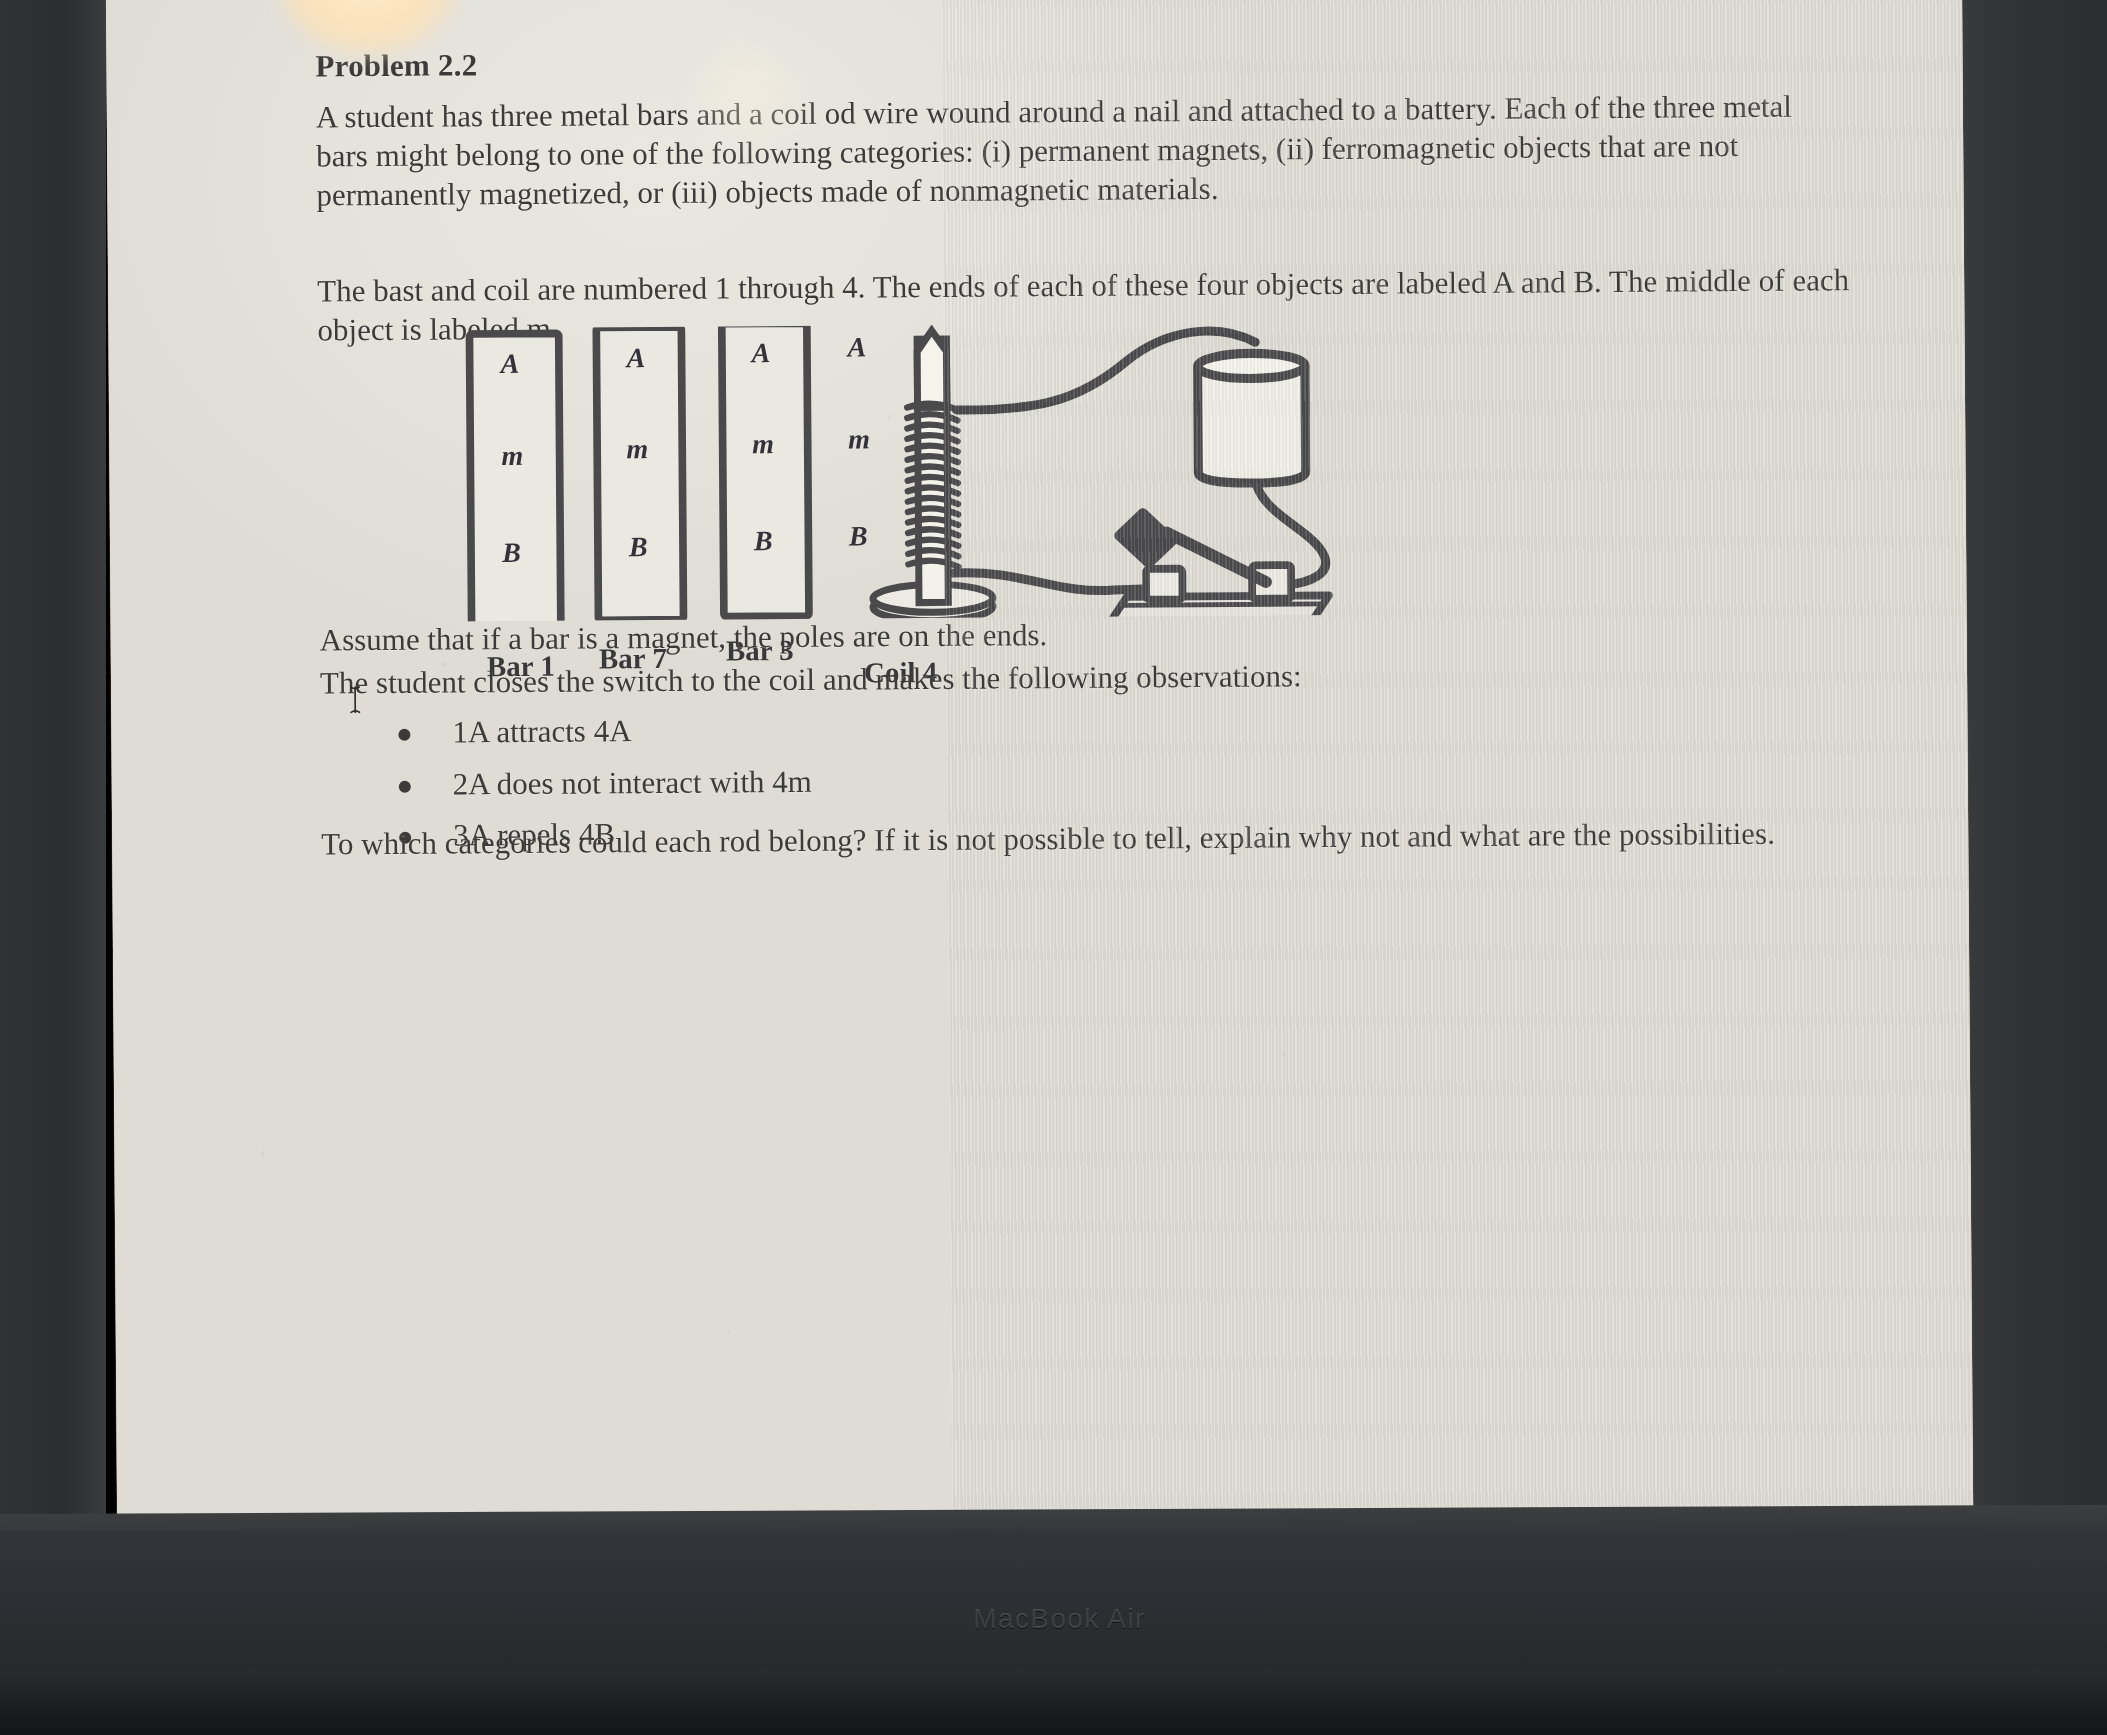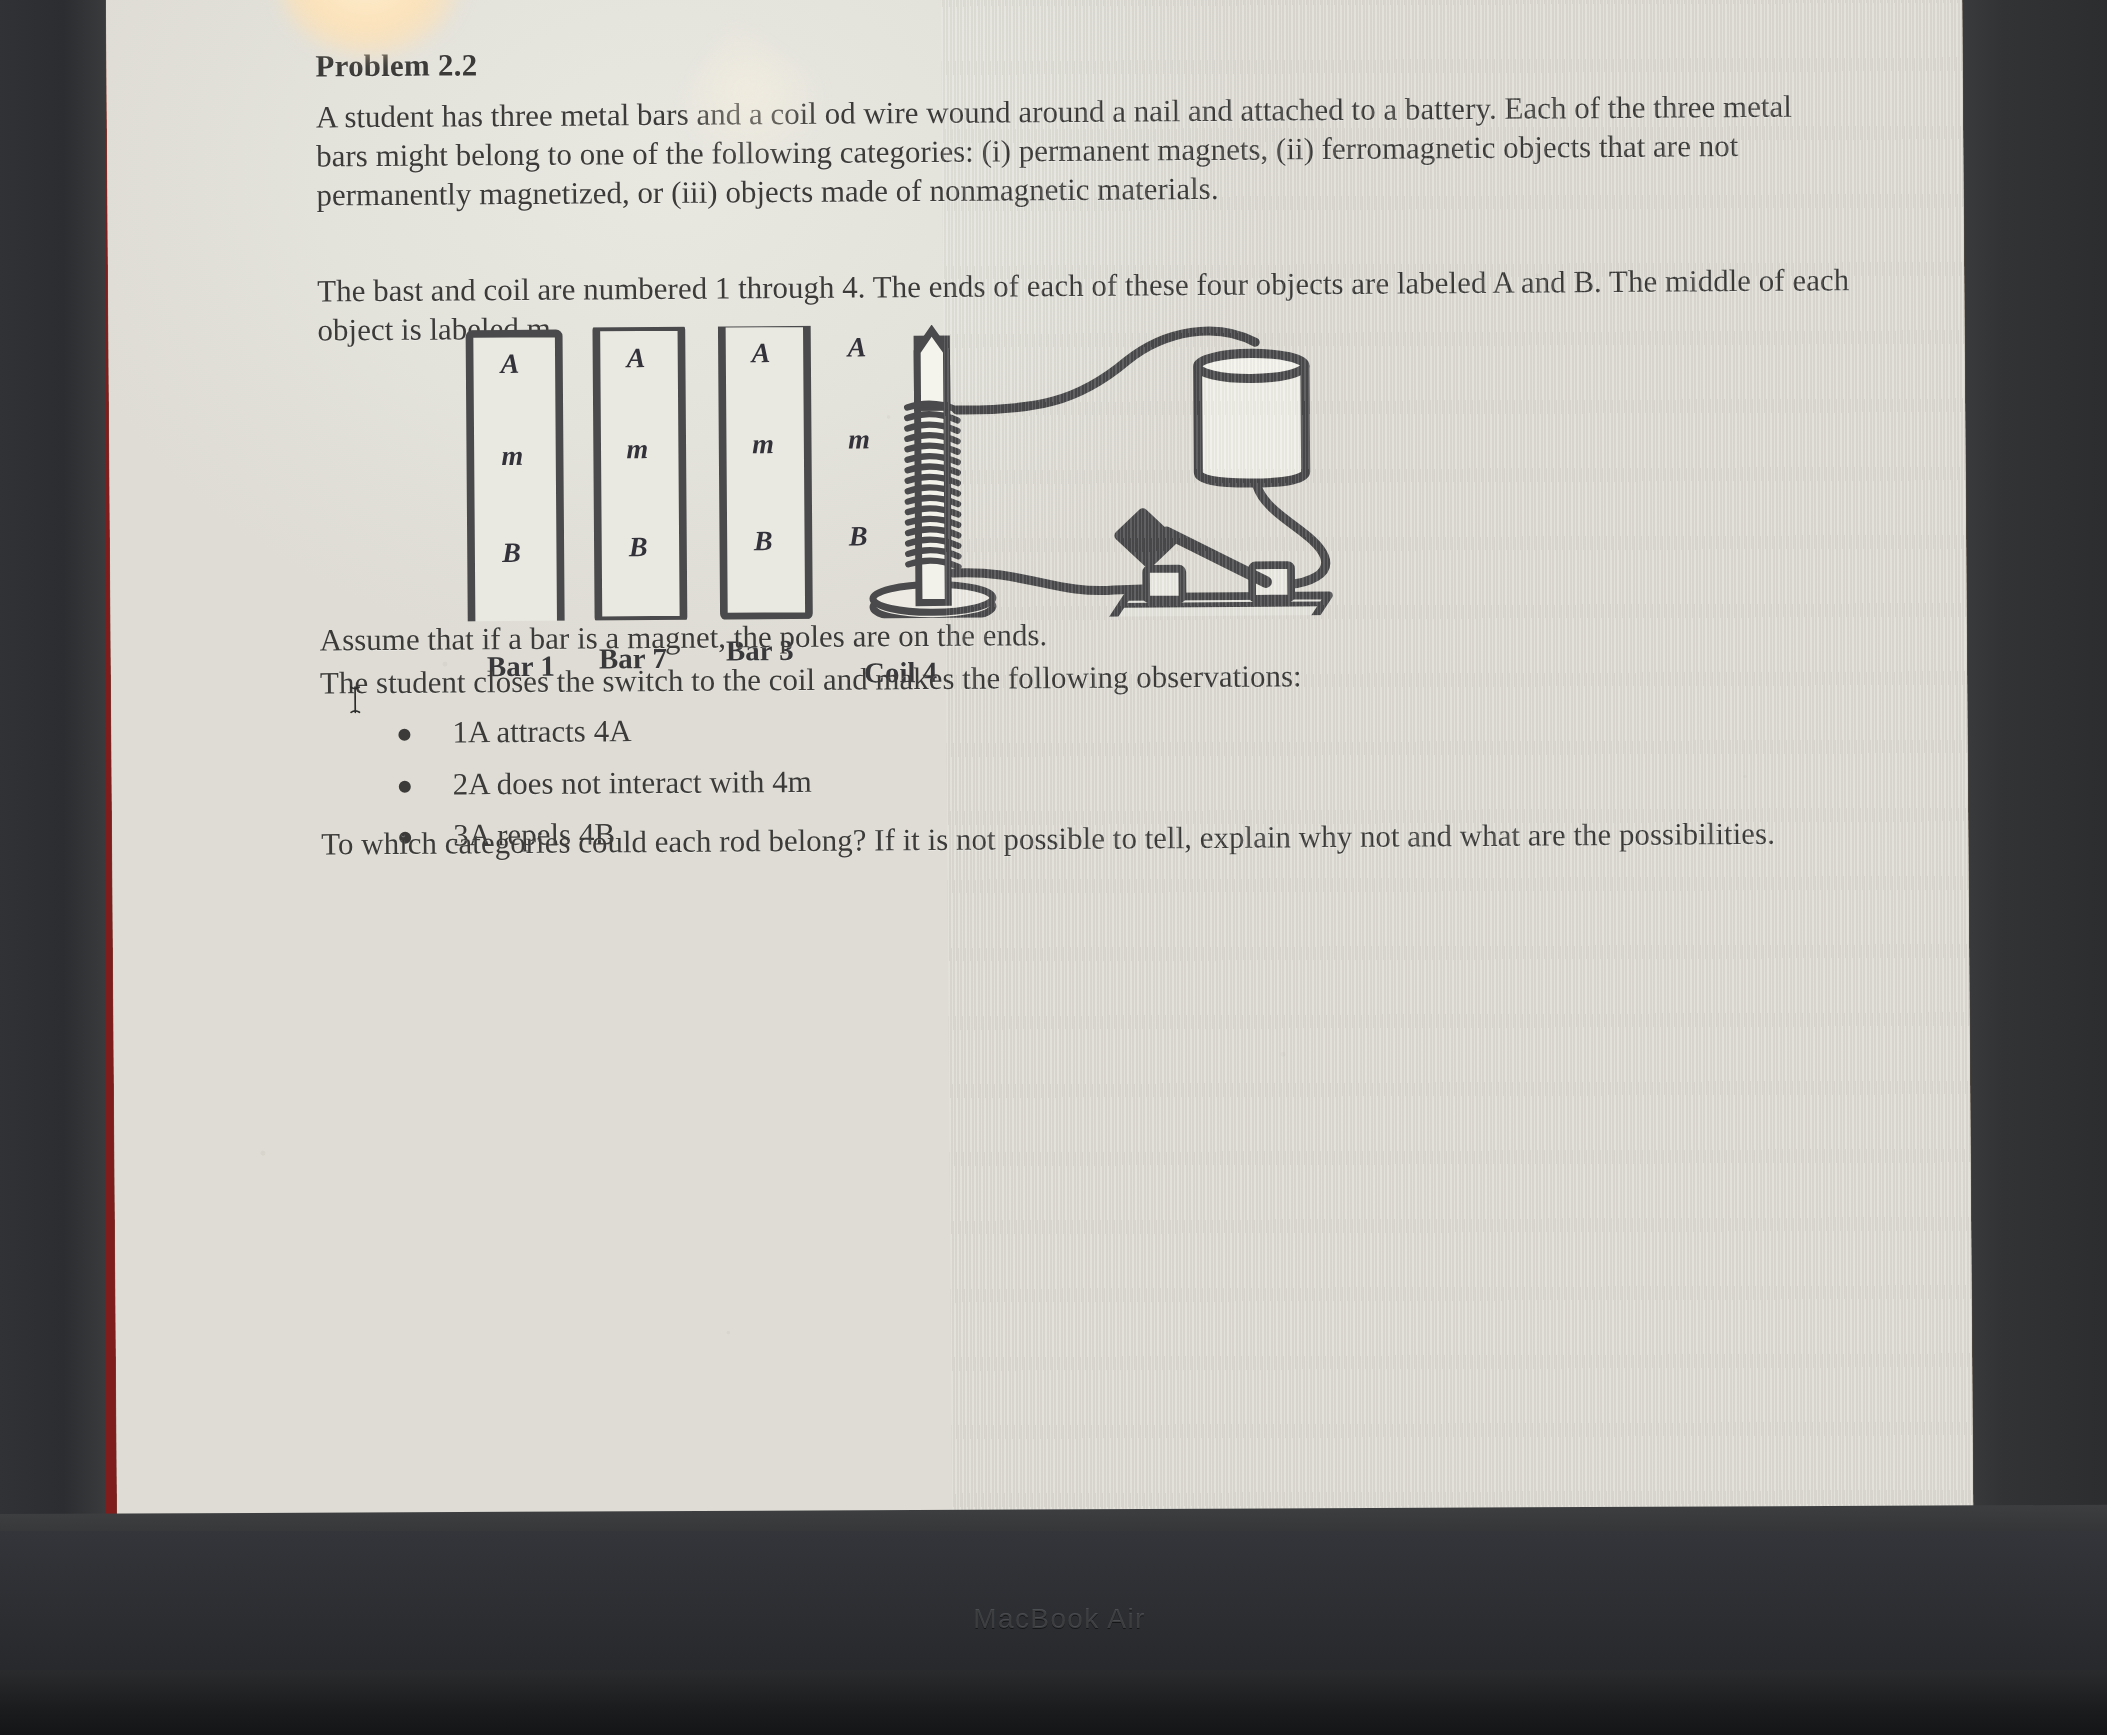--- a/index.html
+++ b/index.html
@@ -6,21 +6,21 @@
   html, body {
     width: 2108px; height: 1735px;
     overflow: hidden;
     background: #17181a;
     font-family: "Liberation Serif", "DejaVu Serif", serif;
   }
 
   #stage {
     position: relative;
     width: 2095px; height: 1735px;
-    background: #7f1d1d;
+    background: #000000;
   }
 
   
   .bezel-left {
     position: absolute; left: 0; top: 0; width: 106px; height: 1548px;
     background: linear-gradient(90deg,#303235 0%,#2b2d30 60%,#3a3b3d 100%);
   }
   .bezel-right {
     position: absolute; left: 1957px; top: 0; width: 151px; height: 1542px;
     background: linear-gradient(90deg,#3b3c3e 0%,#313335 30%,#2b2d2f 100%);

